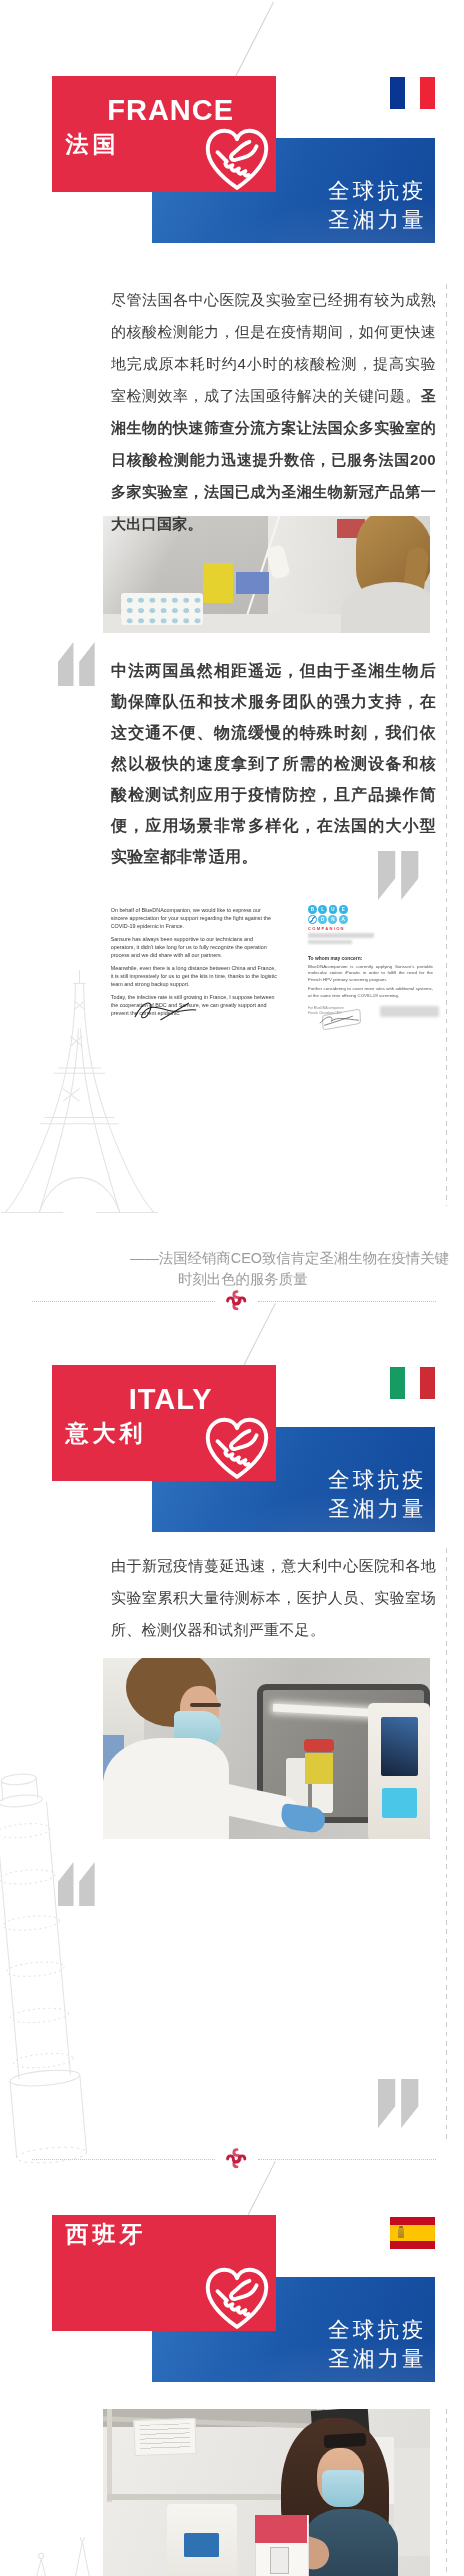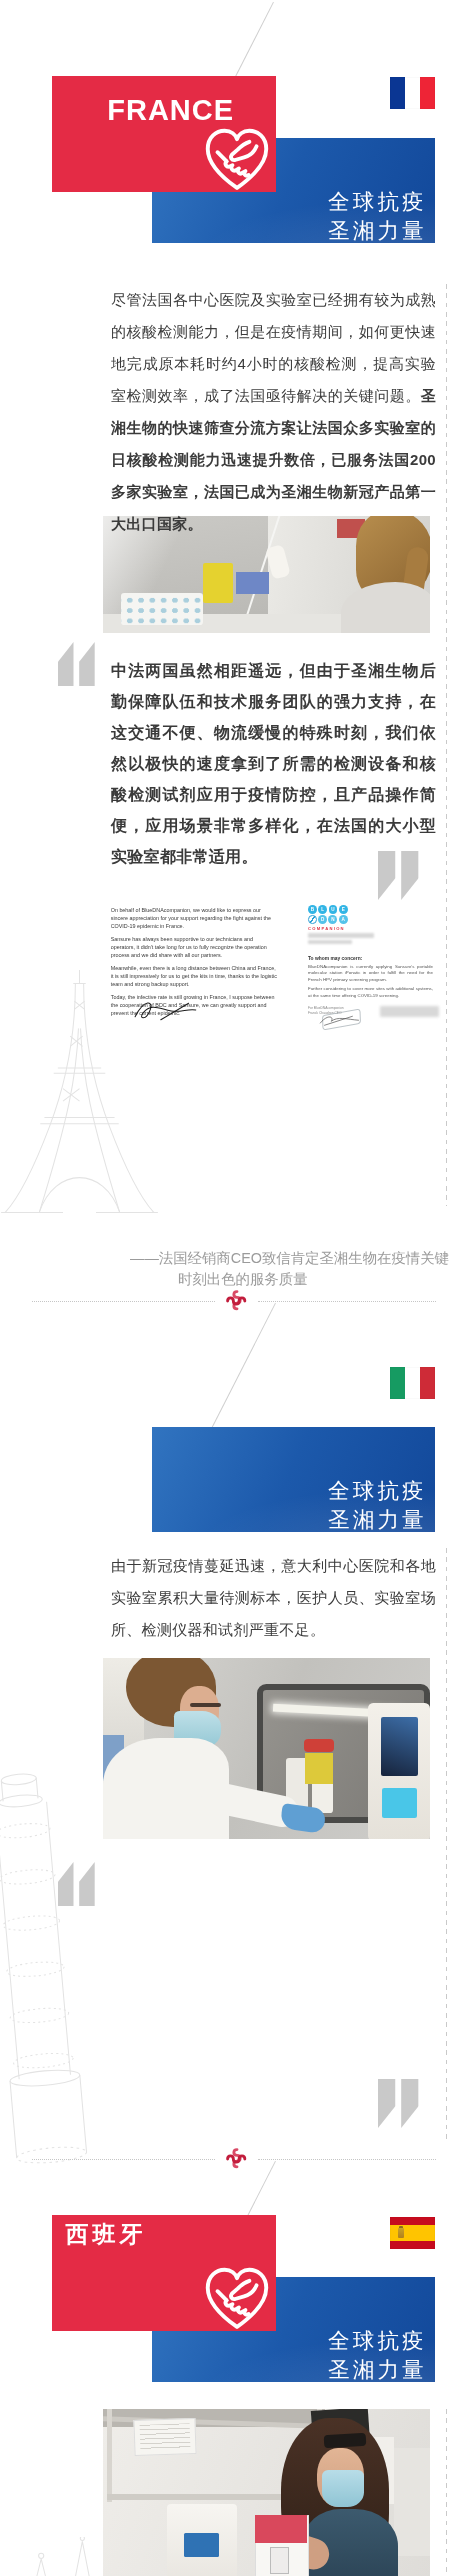--- a/index.html
+++ b/index.html
@@ -10,21 +10,21 @@
   
   .redbox{position:absolute;left:52px;width:224px;height:116px;background:#E42B45;z-index:3;}
   .t-en{color:#fff;font-weight:bold;font-size:29px;letter-spacing:1px;margin:18.5px 0 0 13.4px;line-height:1.05;text-align:center;}
   .t-zh{color:#fff;font-weight:bold;font-size:23px;letter-spacing:4.1px;margin:8.2px 0 0 13.4px;line-height:1;}
   .hs{position:absolute;right:0;bottom:-7.2px;width:78px;height:78px;z-index:4;}
   .hs path{stroke:#fff;stroke-width:6;fill:none;stroke-linecap:round;stroke-linejoin:round;}
   
   .bluebox{position:absolute;left:152px;width:283px;height:105px;z-index:2;
            background:linear-gradient(115deg,#3174c0 0%,#1c59ab 48%,#12489a 100%);}
   .bluebox::after{content:"";position:absolute;inset:0;background:radial-gradient(120% 95% at 88% 115%,rgba(255,255,255,.12),transparent 60%);}
-  .banner-lines{position:absolute;right:8.2px;top:38px;color:#fff;font-size:21.6px;letter-spacing:3.1px;line-height:29px;z-index:2;margin-top:11px;}
+  .banner-lines{position:absolute;right:8.2px;top:38px;color:#fff;font-size:21.6px;letter-spacing:3.1px;line-height:29px;z-index:2;}
   
   .flag{position:absolute;left:390px;width:45px;height:32px;z-index:3;box-shadow:0 0 0 0.5px rgba(0,0,0,.04) inset;}
   .flag-fr{background:linear-gradient(to right,#0A3693 0 33.4%,#fff 33.4% 66.7%,#EE2436 66.7%);}
   .flag-it{background:linear-gradient(to right,#169B62 0 33.4%,#fff 33.4% 66.7%,#CE2B37 66.7%);}
   .flag-es{background:linear-gradient(to bottom,#C60B1E 0 25%,#FFC400 25% 75%,#C60B1E 75%);}
   
   .para{position:absolute;left:111px;width:325px;font-size:15px;line-height:32px;color:#3b3b3b;text-align:justify;letter-spacing:0.3px;z-index:2;}
   .quote-para{position:absolute;left:111px;width:325px;font-size:16px;line-height:31px;color:#3a3a3a;font-weight:700;text-align:justify;letter-spacing:0.3px;z-index:2;}
   .bold{font-weight:700;}
   .attr{position:absolute;color:#9B9B9B;font-size:14.4px;line-height:20.6px;z-index:2;}
@@ -66,20 +66,21 @@
 </style>
 </head>
 <body>
 
 <div id="page">
 
   <div class="diag" style="left:273px;top:1.5px;"></div>
 
   <div class="redbox" style="top:76px;">
     <div class="t-en">FRANCE</div>
+    <div class="t-zh">法国</div>
     <svg class="hs" viewBox="0 0 120 120">
       <path d="M60 103 C29 81 15 60 15 43 C15 25 28 15 41 15 C51 15 58 21 60 28 C62 21 69 15 79 15 C92 15 105 25 105 43 C105 60 91 81 60 103 Z"></path>
       <path d="M90 39 C86 49 78 54 71 56 L57 60 C52 61 49 56 52 52 L61 44 C67 38 73 34 79 32"></path>
       <path d="M30 48 L44 62"></path>
       <path d="M44 62 C40 66 44 72 49 70 L53 68 C49 72 53 78 58 76 L63 73 C59 77 63 83 68 80 L73 77 C69 81 73 86 78 83"></path>
     </svg>
   </div>
   <div class="flag flag-fr" style="top:77px;"></div>
 
   <div class="bluebox" style="top:138px;">
@@ -181,20 +182,30 @@
 
   <div class="dseg" style="left:32px;top:1301px;width:183px;"></div>
   <div class="dseg" style="left:258px;top:1301px;width:178px;"></div>
   <svg class="sansure" style="top:1289px;" viewBox="0 0 46 46">
     <path d="M23 5 C15 5 15 16 23 16 C31 16 31 27 23 27 C15 27 15 38 23 38" stroke="#D94A66"></path>
     <path d="M5 23 C5 15 16 15 16 23 C16 31 27 31 27 23 C27 15 38 15 38 23" stroke="#C21D3C"></path>
   </svg>
 
   <div class="diag" style="left:275px;top:1303px;"></div>
 
+  <div class="redbox" style="top:1365px;">
+    <div class="t-en">ITALY</div>
+    <div class="t-zh">意大利</div>
+    <svg class="hs" viewBox="0 0 120 120">
+      <path d="M60 103 C29 81 15 60 15 43 C15 25 28 15 41 15 C51 15 58 21 60 28 C62 21 69 15 79 15 C92 15 105 25 105 43 C105 60 91 81 60 103 Z"></path>
+      <path d="M90 39 C86 49 78 54 71 56 L57 60 C52 61 49 56 52 52 L61 44 C67 38 73 34 79 32"></path>
+      <path d="M30 48 L44 62"></path>
+      <path d="M44 62 C40 66 44 72 49 70 L53 68 C49 72 53 78 58 76 L63 73 C59 77 63 83 68 80 L73 77 C69 81 73 86 78 83"></path>
+    </svg>
+  </div>
   <div class="flag flag-it" style="top:1367px;"></div>
 
   <div class="bluebox" style="top:1427px;">
     <div class="banner-lines">
       <div>全球抗疫</div>
       <div>圣湘力量</div>
     </div>
   </div>
 
   <div class="para" style="top:1550px;">由于新冠疫情蔓延迅速，意大利中心医院和各地实验室累积大量待测标本，医护人员、实验室场所、检测仪器和试剂严重不足。</div>

